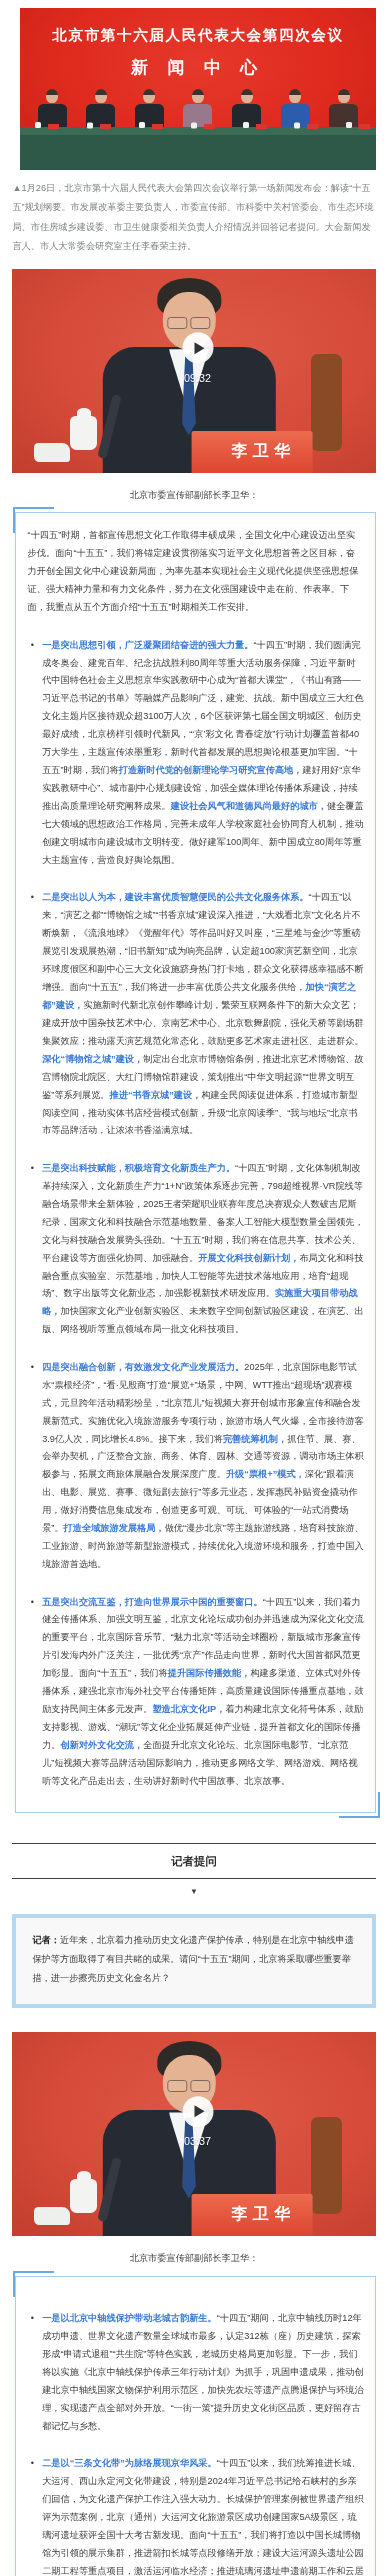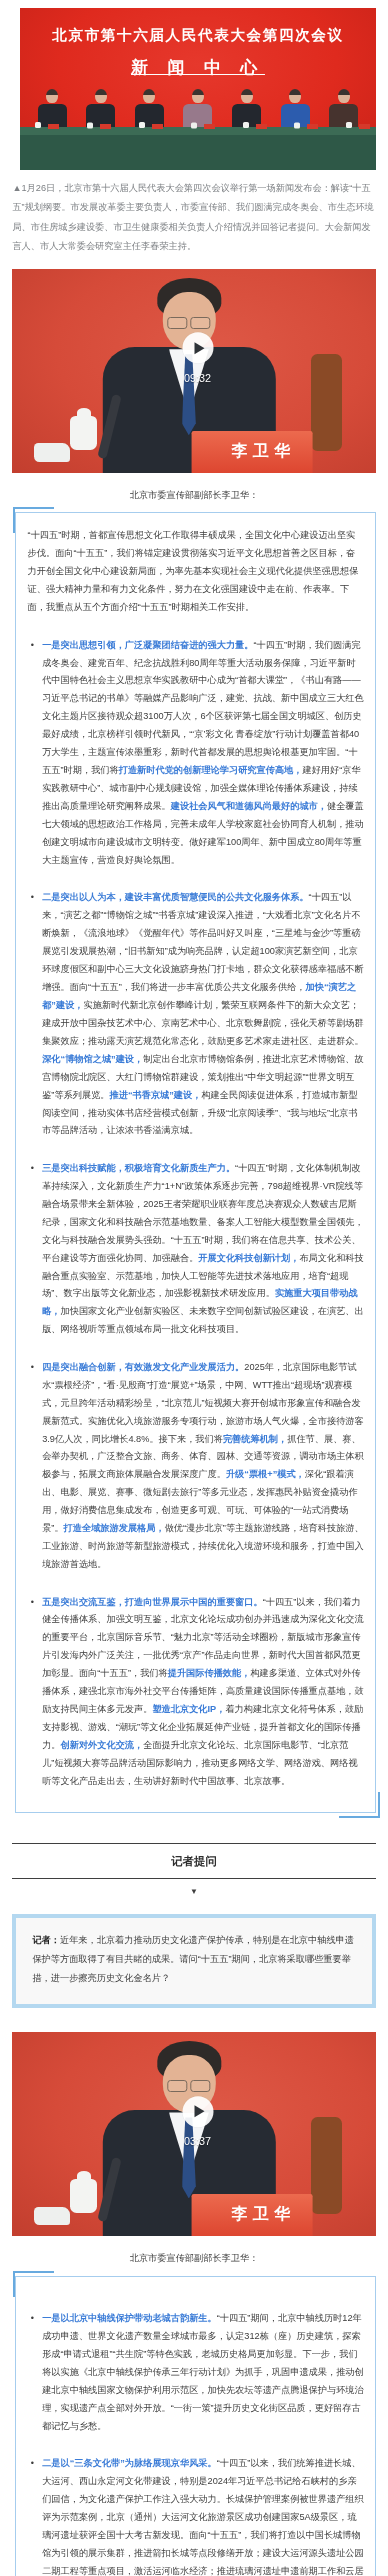--- a/index.html
+++ b/index.html
@@ -5,21 +5,21 @@
   html,body{margin:0;padding:0;background:#ffffff;}
   body{width:388px;font-family:"Liberation Sans","DejaVu Sans",sans-serif;color:#3d3d3d;}
   .content{padding:0 12.4px;}
 
   
   .hero{position:relative;margin-top:8px;height:162px;overflow:hidden;
         background:radial-gradient(ellipse at 50% 35%, #e6382c 0%, #df2a1e 55%, #c62218 100%);margin-left:8px;}
   .hero-banner-1{position:absolute;top:18.4px;width:100%;text-align:center;color:#fff;
         font-family:"Liberation Serif","DejaVu Serif",serif;font-size:14.6px;font-weight:bold;letter-spacing:1.6px;}
   .hero-banner-2{position:absolute;top:48px;width:100%;text-align:center;color:#fff;
-        font-family:"Liberation Serif","DejaVu Serif",serif;font-size:17px;font-weight:bold;letter-spacing:7.6px;text-decoration:underline;}
+        font-family:"Liberation Serif","DejaVu Serif",serif;font-size:17px;font-weight:bold;letter-spacing:7.6px;}
   .delegates{position:absolute;left:0;right:0;top:81px;display:flex;justify-content:space-around;padding:0 7.6px;}
   .delegate{width:31px;display:flex;flex-direction:column;align-items:center;}
   .d-head{width:12px;height:14px;border-radius:50% 50% 45% 45%;
         background:linear-gradient(#3a3430 42%,#dcb49a 42%);}
   .d-body{width:29px;height:25px;margin-top:1.1px;border-radius:5.4px 5.4px 0 0;background:#23272e;}
   .delegate:nth-child(4) .d-body{background:#97798b;}
   .delegate:nth-child(6) .d-body{background:#2c5cae;}
   .delegate:nth-child(7) .d-body{background:#46332e;}
   .hero-table{position:absolute;left:0;right:0;bottom:0;height:43px;
         background:linear-gradient(#3c6b55 0 7.6px,#2e5847 7.6px 100%);}
@@ -131,21 +131,21 @@
             <div class="d-head"></div>
             <div class="d-body"></div>
           </div>
       </div>
       <div class="hero-table">
         <div class="cups"></div>
         <div class="placards"></div>
       </div>
     </div>
 
-    <p class="caption">▲1月26日，北京市第十六届人民代表大会第四次会议举行第一场新闻发布会：解读“十五五”规划纲要。市发展改革委主要负责人，市委宣传部、我们圆满完成冬奥会、市生态环境局、市住房城乡建设委、市卫生健康委相关负责人介绍情况并回答记者提问。大会新闻发言人、市人大常委会研究室主任李春荣主持。</p>
+    <p class="caption">▲1月26日，北京市第十六届人民代表大会第四次会议举行第一场新闻发布会：解读“十五五”规划纲要。市发展改革委主要负责人，市委宣传部、市科委中关村管委会、市生态环境局、市住房城乡建设委、市卫生健康委相关负责人介绍情况并回答记者提问。大会新闻发言人、市人大常委会研究室主任李春荣主持。</p>
 
     <div class="video">
       <div class="v-chair"></div>
       <div class="v-person">
         <div class="v-suit"></div>
           <div class="v-shirt"></div>
           <div class="v-tie"></div>
         <div class="v-hair"></div>
           <div class="v-face"></div>
           <div class="v-glasses"></div>

